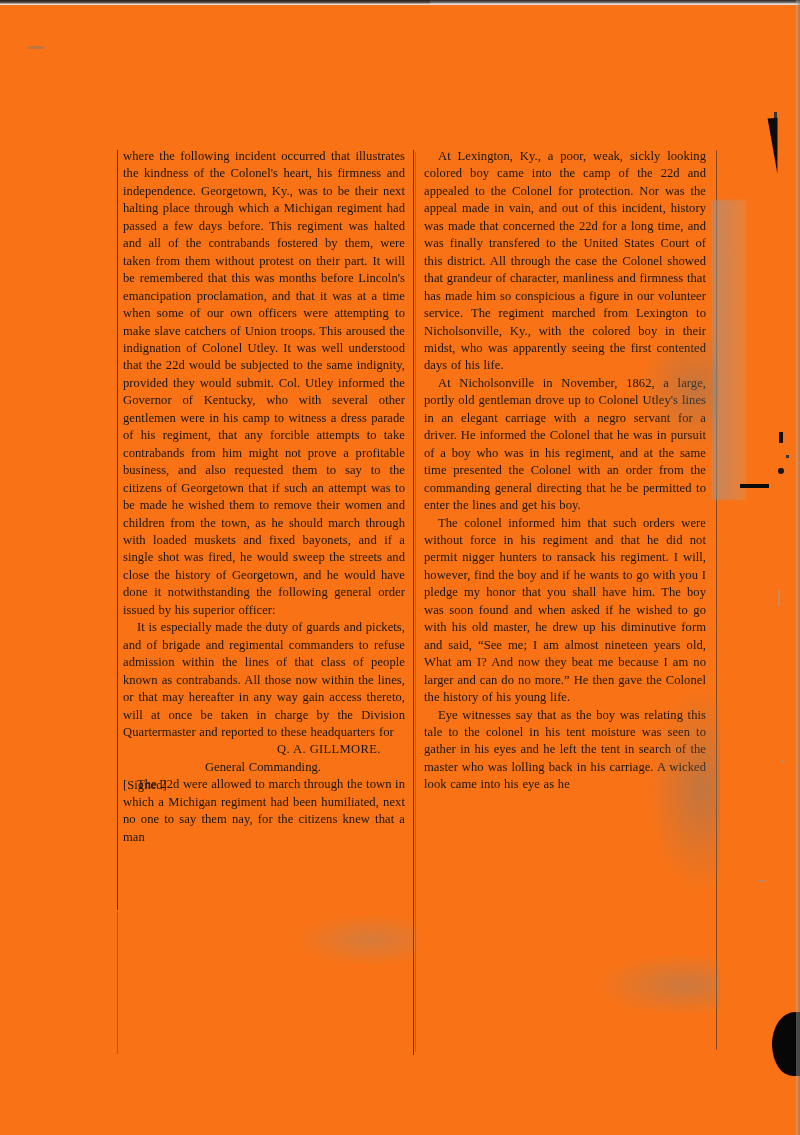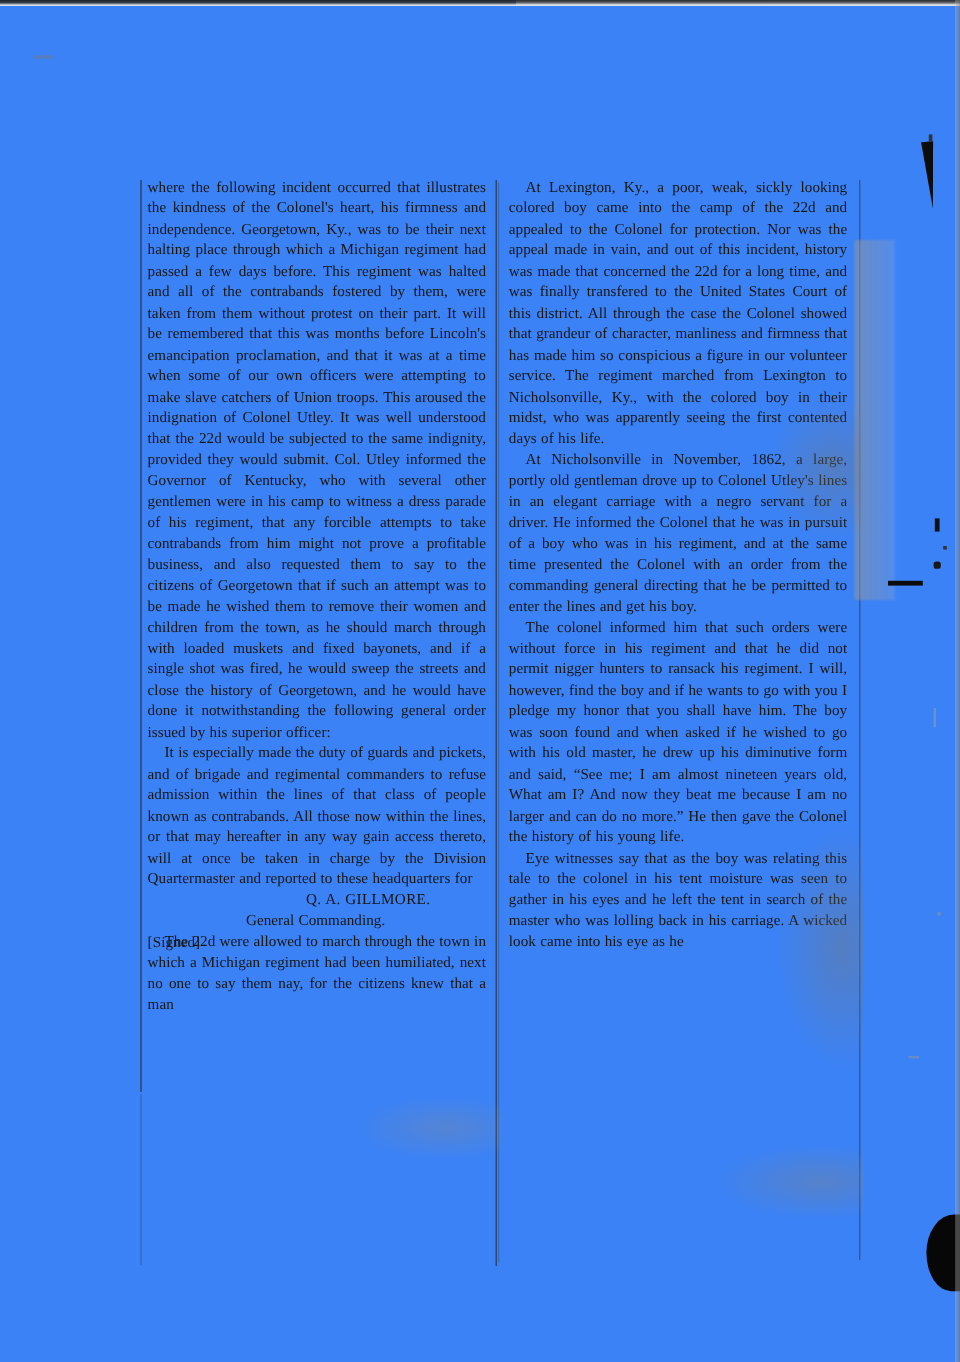--- a/index.html
+++ b/index.html
@@ -12,21 +12,21 @@
     width: 800px;
     height: 1135px;
     overflow: hidden;
     font-family: "Liberation Serif", "DejaVu Serif", serif;
     position: relative;
   }
 
   #page {
     position: absolute;
     inset: 0;
-    background: #3b82f6;
+    background: #f97316;
   }
 
   
   .scan-top-edge {
     position: absolute;
     left: 0; top: 0;
     width: 800px; height: 5px;
     background: linear-gradient(to bottom, #1a1a1a 0%, #3a3a3a 45%, #cfcfcf 80%, #ffffff 100%);
     opacity: .92;
   }
@@ -84,21 +84,21 @@
   .ital { }
 
   
   .sig-line {
     display: block;
     text-indent: 0;
     position: relative;
     height: 17.45px;
   }
   .sig-signed { position: absolute; left: 0; margin-top: 36px; }
-  .sig-name   { position: absolute; left: 132px; font-family: Liberation Serif, serif; }
+  .sig-name   { position: absolute; left: 154px; font-family: Liberation Serif, serif; }
   .sig-rank   { display: block; text-align: center; text-indent: 0; padding-right: 2px; }
 
   
   .artifact { position: absolute; pointer-events: none; }
 
   .smudge-right-top {
     left: 712px; top: 200px;
     width: 34px; height: 300px;
     background: linear-gradient(to right, rgba(150,150,150,.55), rgba(190,190,190,.18));
     filter: blur(1px);

